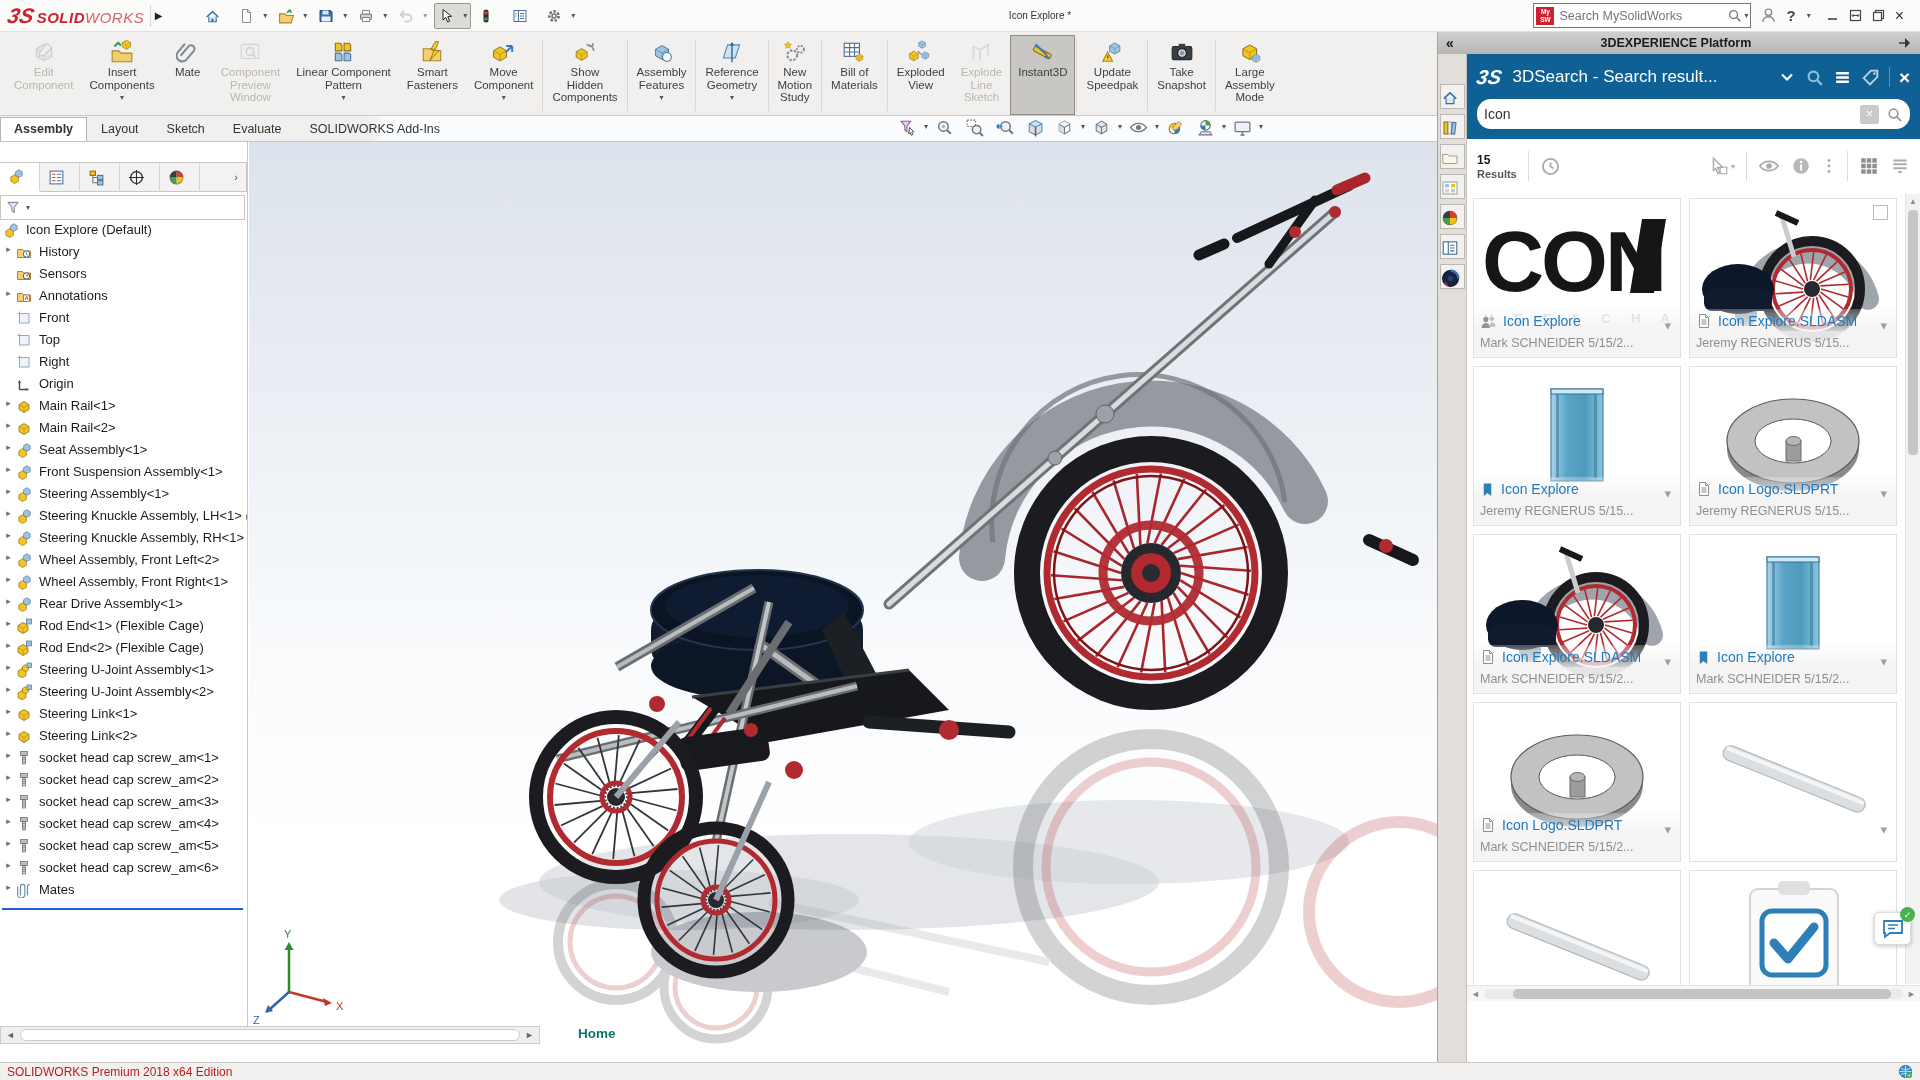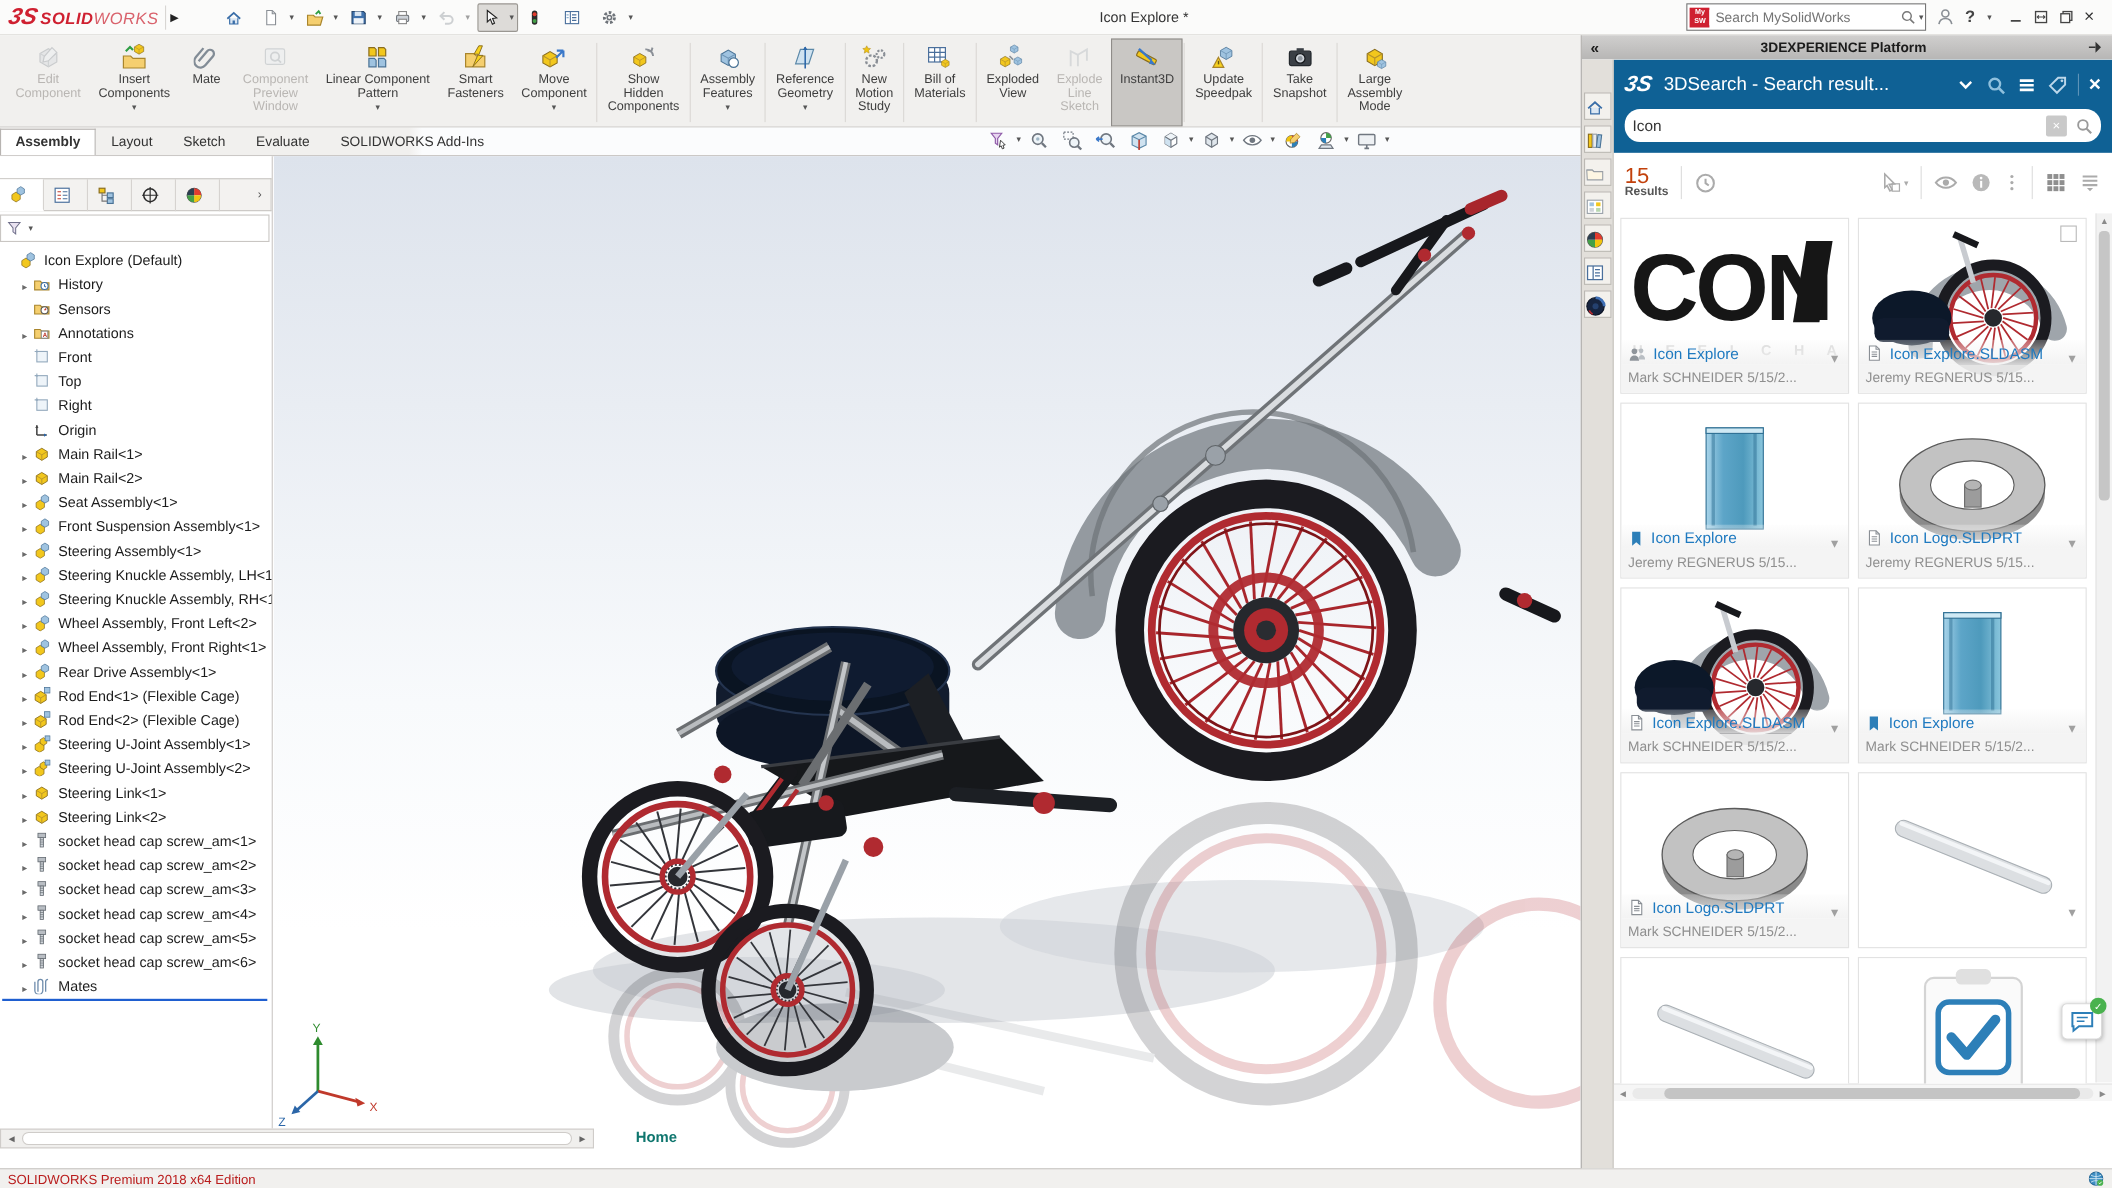--- a/index.html
+++ b/index.html
@@ -11,21 +11,21 @@
 .brand{display:flex;align-items:baseline;font-style:italic;white-space:nowrap}
 .brand .b3s{color:#cf2030;font-weight:bold;font-size:21px;transform:skewX(-14deg);margin-right:3px}
 .brand .bsolid{color:#cf2030;font-weight:bold;font-size:15px;letter-spacing:.5px}
 .brand .bworks{color:#d9626c;font-size:15px;letter-spacing:.5px}
 .flyout{width:16px;height:22px;display:flex;align-items:center;justify-content:center;margin:0 6px;border-left:1px solid #d8d6d3;color:#222;font-size:10px}
 #quickbar{display:flex;align-items:center;gap:3px;margin-left:28px}
 .qbtn{height:26px;display:flex;align-items:center;padding:0 3px;border:1px solid transparent;border-radius:2px}
 .qbtn.pressed{background:#dddbd8;border-color:#9a9792}
 .qbtn.dis{opacity:.55}
 .dd{font-size:8px;color:#555;margin-left:2px}
-.win-title{position:absolute;left:880px;width:320px;text-align:center;font-size:13px;color:#333}
+.win-title{position:absolute;left:880px;width:320px;text-align:center;font-size:10px;color:#333}
 .tb-right{margin-left:auto;display:flex;align-items:center;gap:9px;padding-right:16px}
 .mysw{display:flex;align-items:center;border:1px solid #767676;height:25px;width:218px;background:#fff;padding:2px}
 .mysw-badge{width:18px;height:18px;background:#cf2030;color:#fff;font-size:6.5px;font-weight:bold;line-height:1.2;display:flex;flex-direction:column;align-items:center;justify-content:center}
 .mysw input{flex:1;border:none;outline:none;font-size:12.5px;padding:0 5px;color:#333;min-width:0}
 .helpq{font-size:15px;font-weight:bold;color:#444}
 .winctl{display:flex;align-items:center;gap:10px;margin-left:6px;color:#444}
 
 .app{position:relative;height:1030px}
 .leftcol{position:absolute;left:0;top:0;width:1437px;height:1030px}
 
@@ -45,21 +45,21 @@
 
 .mainarea{position:relative;height:920px}
 
 .left-panel{position:absolute;left:0;top:0;width:248px;bottom:36px;background:#fff;border-right:1px solid #cbc8c5;padding-top:20px;overflow:hidden}
 #panel-tabs{display:flex;align-items:center;height:30px;border:1px solid #c9c6c3;border-left:none;background:#f3f2f0}
 .ptab{width:40px;height:29px;display:flex;align-items:center;justify-content:center;border-right:1px solid #d6d3d0}
 .ptab.active{background:#fff;border-bottom:2px solid #fff}
 .ptab-chev{margin-left:auto;padding:0 8px;color:#555;font-size:11px}
 .filterrow{margin:3px 2px 2px 0;border:1px solid #c9c6c3;height:25px;display:flex;align-items:center;padding:0 5px;gap:3px}
 #tree{font-size:13px;color:#1c1c1c}
-.trow{height:22px;display:flex;align-items:flex-end;white-space:nowrap;overflow:hidden;padding-left:15px}
+.trow{height:22px;display:flex;align-items:flex-start;white-space:nowrap;overflow:hidden;padding-left:1px}
 .texp{width:15px;flex:none;text-align:center;color:#6a6a6a;font-size:9px}
 .tico{width:18px;height:16px;flex:none;margin-right:5px}
 .rollback{border-top:2px solid #1f5fd0;margin:4px 4px 0 2px}
 
 .viewport{position:absolute;left:249px;right:0;top:0;bottom:18px;background:linear-gradient(#dde3ec 0%,#e9edf3 25%,#f8fafc 55%,#ffffff 78%);overflow:hidden}
 #model-svg{position:absolute;left:0;top:0}
 .scrollrow{position:absolute;left:0;bottom:18px;width:540px;height:18px;display:flex;align-items:center;background:#f0efed;border:1px solid #cfccc9;padding:0 2px}
 .sr-btn{width:15px;text-align:center;color:#666;font-size:9px}
 .sr-track{flex:1;height:12px;background:#fff;border:1px solid #cfccc9;border-radius:6px;margin:0 2px}
 .home-label{position:absolute;left:578px;bottom:21px;font-weight:bold;font-size:13.5px;color:#0f766e}
@@ -81,21 +81,21 @@
 .bb-row1{display:flex;align-items:center;color:#fff;gap:9px;height:36px}
 .bb-logo{font-style:italic;font-weight:bold;font-size:20px;transform:skewX(-12deg);color:#fff;margin-right:2px}
 .bb-title{font-size:17px;white-space:nowrap;overflow:hidden;flex:1}
 .bb-ic{display:flex;align-items:center}
 .bb-divider{width:1px;height:20px;background:#5d93b8}
 .bb-close{color:#fff;font-size:19px;font-weight:bold;line-height:1}
 .searchwrap{margin-top:4px;background:#fff;border-radius:14px;height:30px;display:flex;align-items:center;padding:0 7px}
 .searchwrap input{flex:1;border:none;outline:none;font-size:14px;color:#333;min-width:0}
 .clearbox{width:19px;height:19px;background:#c9c9c9;color:#fff;display:flex;align-items:center;justify-content:center;font-size:12px;margin-right:7px;border-radius:2px}
 .resultsbar{height:54px;display:flex;align-items:center;padding:0 10px;gap:11px;background:#fff;flex:none}
-.rcount-num{font-size:20px;font-weight:normal;color:#c2410c;line-height:15px}
+.rcount-num{font-size:12px;font-weight:bold;color:#0f172a;line-height:15px}
 .rcount-lab{font-size:11px;font-weight:bold;color:#555}
 .vsep{width:1px;height:30px;background:#dcdcdc}
 .rb-grow{flex:1}
 #cards{height:792px;flex:none;overflow:hidden;padding:5px 14px 0 6px;display:flex;flex-wrap:wrap;gap:8px;align-content:flex-start}
 .card{width:208px;height:160px;border:1px solid #e2e2e2;background:#fff;position:relative;overflow:hidden}
 .thumb{position:absolute;inset:0;display:flex;align-items:center;justify-content:center}
 .cfoot{position:absolute;left:0;right:0;bottom:0}
 .ctitle-row{display:flex;align-items:center;gap:6px;padding:4px 6px 2px;background:linear-gradient(rgba(250,250,250,.25),rgba(241,241,241,.85))}
 .ctitle{color:#1f7ac0;font-size:14px;white-space:nowrap;overflow:hidden}
 .cmeta-row{padding:5px 6px 7px;background:rgba(243,243,243,.93);color:#8f8f8f;font-size:12.5px;white-space:nowrap;overflow:hidden}

